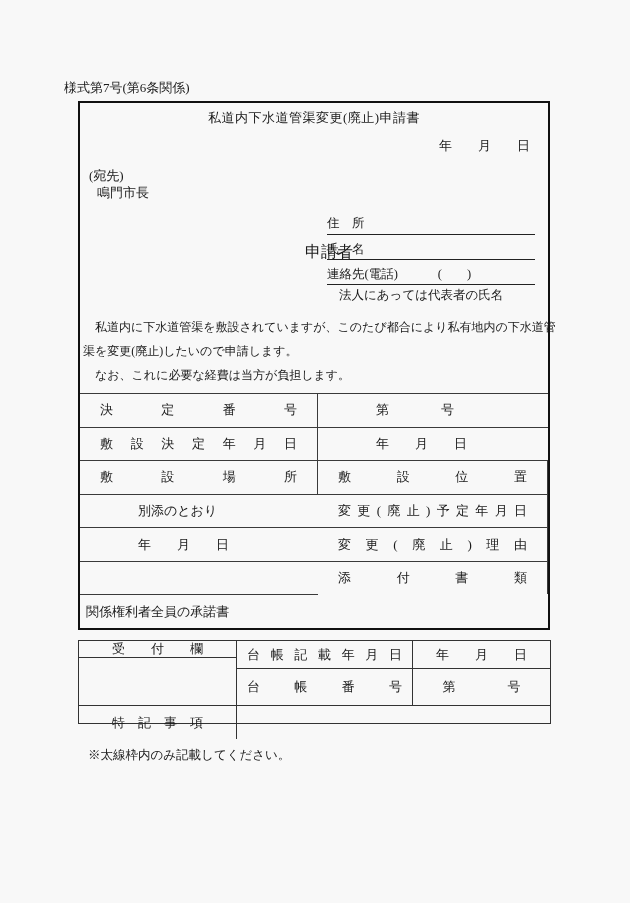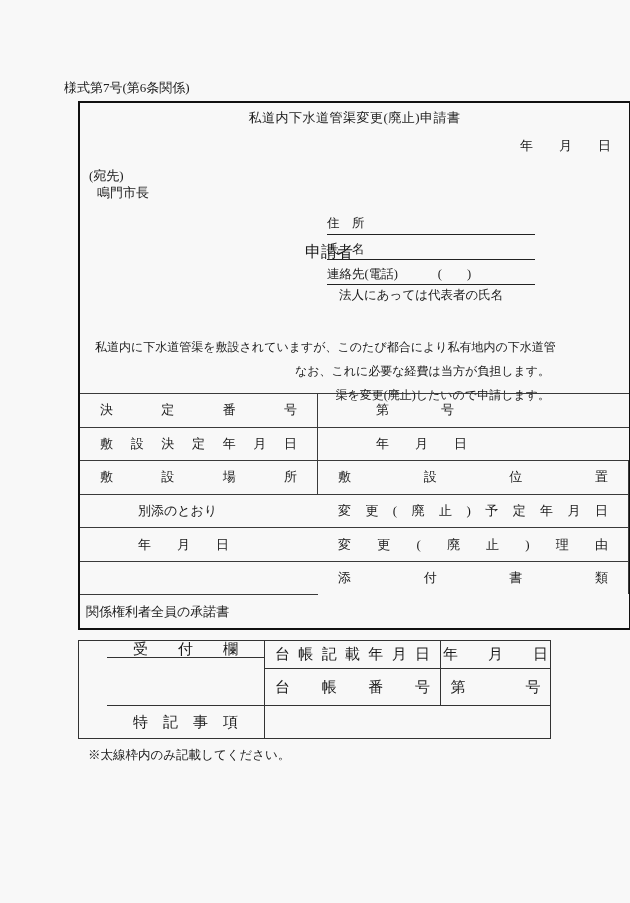--- a/index.html
+++ b/index.html
@@ -12,21 +12,21 @@
     overflow: hidden;
   }
   .abs { position: absolute; }
 
   
   .form-label { left: 64px; top: 79px; font-size: 13px; white-space: nowrap; }
 
   
   .main-box {
     left: 78px; top: 101px;
-    width: 553px; height: 529px;
+    width: 472px; height: 529px;
     border: 2px solid #111;
     box-sizing: border-box;
     background: transparent;
   }
   .doc-title {
     left: 0; right: 0; top: 6px;
     text-align: center; font-size: 13px;
     letter-spacing: 0.5px; white-space: nowrap;
   }
   .date-line {
@@ -45,45 +45,44 @@
     font-size: 12.5px; line-height: 19px; white-space: nowrap;
     box-sizing: content-box;
   }
   .app-field .paren-gap { margin-left: 40px; }
   .f-address { top: 112px; font-family: Liberation Mono, monospace; }
   .f-name    { top: 137px; }
   .f-contact { top: 162px; }
   .corp-note { left: 259px; top: 184px; font-size: 12.5px; white-space: nowrap; }
 
   
-  .body-text { left: 3px; top: 232px; width: 467px; font-size: 12px; text-align: right; }
+  .body-text { left: 3px; top: 212px; width: 467px; font-size: 12px; }
   .body-text .line { line-height: 24px; white-space: nowrap; }
 
   
   .details-table {
     left: 0; right: 0; top: 290px; bottom: 0;
     display: grid;
     grid-template-columns: 238px 1fr;
     grid-template-rows: repeat(7, 1fr);
   }
   .dt-cell { border-top: 1px solid #3a3a3a; display: flex; align-items: center; font-size: 13px; }
   .dt-label { border-right: 1px solid #3a3a3a; padding: 0 20px; }
   .dt-value { padding-left: 58px; white-space: nowrap; }
   .dt-value.tight { padding-left: 6px; }
 
   .dist { display: flex; justify-content: space-between; align-items: center; width: 100%; }
 
   
   .reception-table {
     left: 78px; top: 640px;
-    width: 473px; height: 99px;
+    width: 473px; height: 84px;
     border: 1px solid #333;
     box-sizing: border-box;
-    font-size: 15px;
-    padding-left: 28px;
+    font-size: 13px;
   }
   .rcpt-top { height: 65px; display: flex; border-bottom: 1px solid #333; box-sizing: border-box; }
   .rcpt-left { width: 157px; border-right: 1px solid #333; display: flex; flex-direction: column; box-sizing: content-box; }
   .rcpt-left-header { height: 16px; line-height: 16px; border-bottom: 1px solid #333; text-align: center; white-space: nowrap; }
   .rcpt-left-blank { flex: 1; }
   .rcpt-mid-right { flex: 1; display: flex; flex-direction: column; }
   .rcpt-row { display: flex; }
   .rcpt-row-1 { height: 28px; border-bottom: 1px solid #333; box-sizing: border-box; }
   .rcpt-row-2 { flex: 1; }
   .rcpt-mid { width: 155px; border-right: 1px solid #333; display: flex; align-items: center; padding: 0 10px; box-sizing: content-box; }
@@ -118,22 +117,22 @@
     <span>氏　名</span>
   </div>
   <div class="abs app-field f-contact">
     <span>連絡先(電話)</span><span class="paren-gap">(　　)</span>
   </div>
 
   <div class="abs corp-note">法人にあっては代表者の氏名</div>
 
   <div class="abs body-text">
     <div class="line">　私道内に下水道管渠を敷設されていますが、このたび都合により私有地内の下水道管</div>
+    <div class="line">渠を変更(廃止)したいので申請します。</div>
     <div class="line">　なお、これに必要な経費は当方が負担します。</div>
-    <div class="line">渠を変更(廃止)したいので申請します。</div>
   </div>
 
   <div class="abs details-table">
     <div class="dt-cell dt-label">
         <span class="dist">
           <span>決</span>
           <span>定</span>
           <span>番</span>
           <span>号</span>
         </span>

